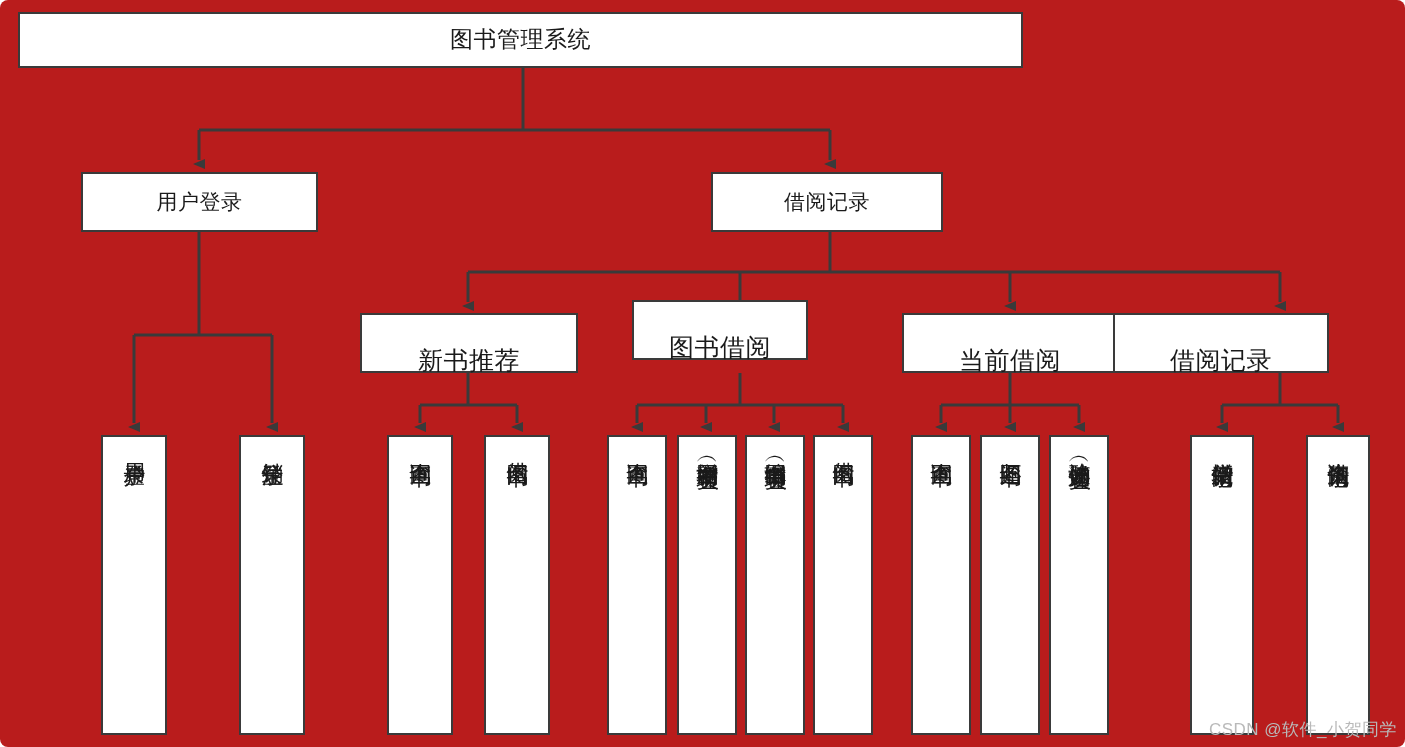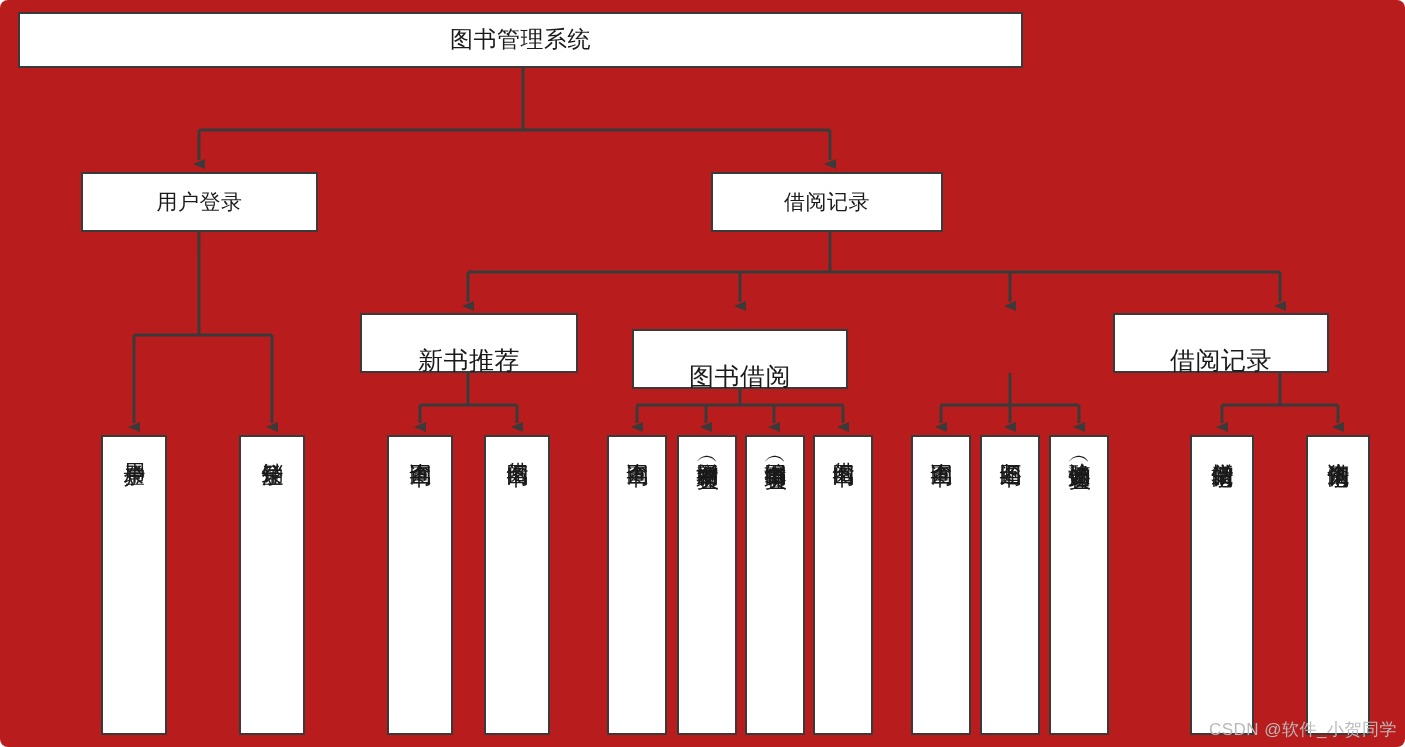--- a/index.html
+++ b/index.html
@@ -130,22 +130,25 @@
   <div class="node level1" style="left:81px; top:172px; width:237px; height:60px;">
     <span class="node-label">用户登录</span>
   </div>
   <div class="node level1" style="left:711px; top:172px; width:232px; height:60px;">
     <span class="node-label">借阅记录</span>
   </div>
 
   <div class="node level2" style="left:360px; top:313px; width:218px; height:60px;">
     <span class="node-label">新书推荐</span>
   </div>
-  <div class="node level2" style="left:632px; top:329px; width:216px; height:60px;">
+  <div class="node level2" style="left:632px; top:300px; width:176px; height:60px;">
     <span class="node-label">图书借阅</span>
+  </div>
+  <div class="node level2" style="left:902px; top:313px; width:216px; height:60px;">
+    <span class="node-label">当前借阅</span>
   </div>
   <div class="node level2" style="left:1113px; top:313px; width:216px; height:60px;">
     <span class="node-label">借阅记录</span>
   </div>
 
   <div class="node leaf" style="left:101px; top:435px; width:66px; height:300px;">
     <span class="node-label">用户登录</span>
   </div>
   <div class="node leaf" style="left:239px; top:435px; width:66px; height:300px;">
     <span class="node-label">注销登录</span>

